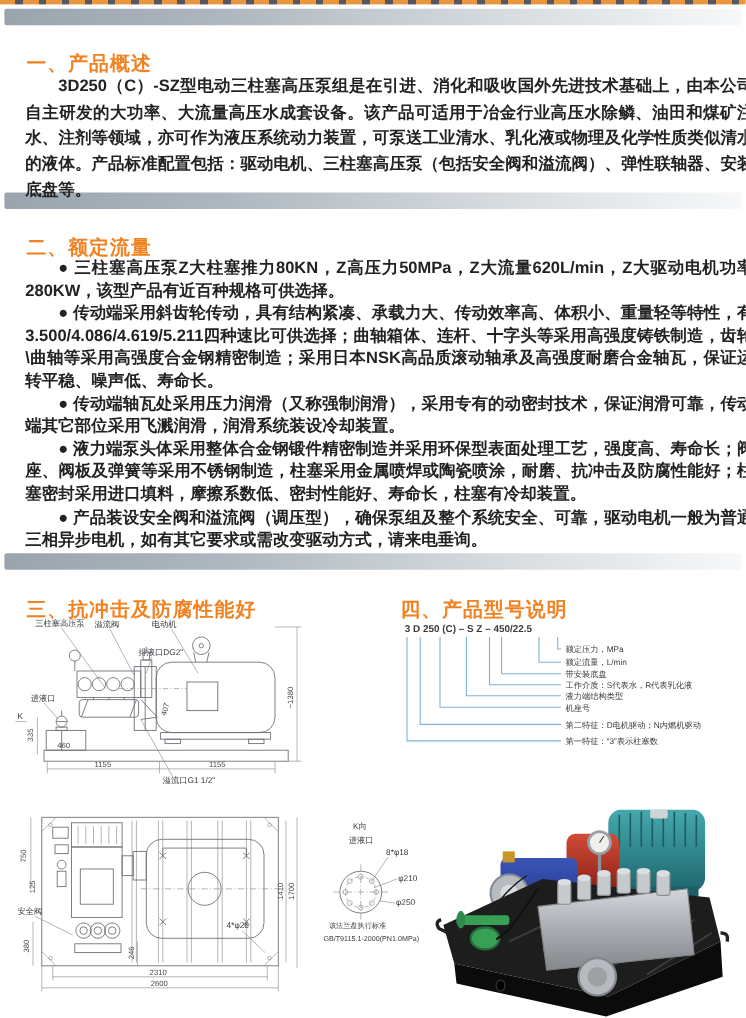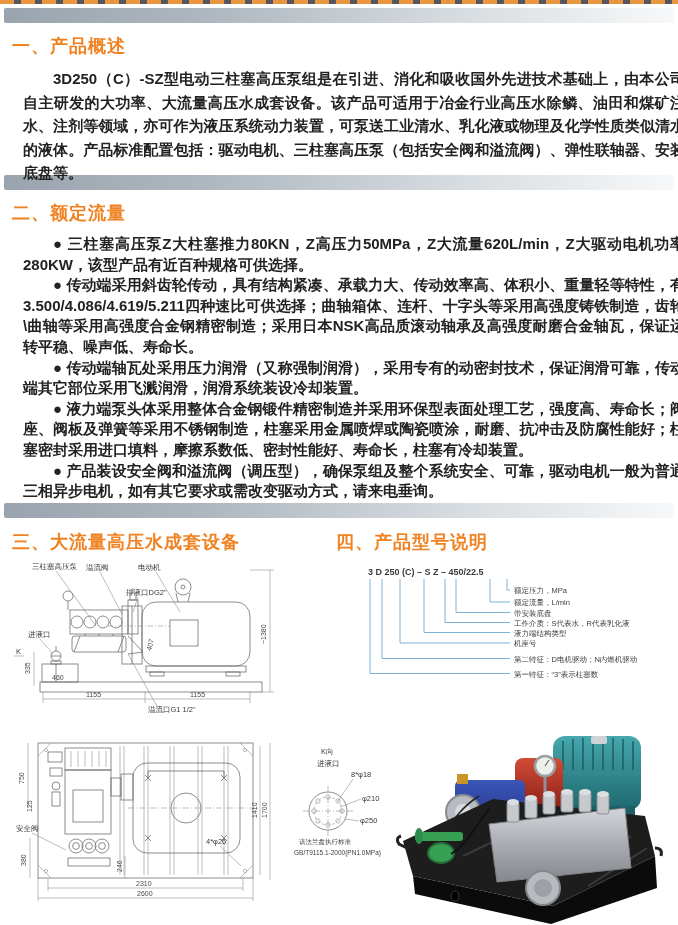--- a/index.html
+++ b/index.html
@@ -12,25 +12,25 @@
     position:absolute;left:0;top:0;width:678px;height:4px;
     background:repeating-linear-gradient(90deg,#e9963f 0 14px,#56565e 14px 21px);
   }
   .gray-bar{
     position:absolute;left:4px;width:670px;height:15px;
     background:linear-gradient(90deg,#9aa4ae 0%,#aeb7bf 30%,#d9dee2 70%,#f7f8f9 100%);
     border-radius:2px;
   }
   .bar1{top:8px;} .bar2{top:175px;} .bar3{top:503px;}
   h2.sec{
-    position:absolute;margin:4px;color:#f08222;font-size:18px;font-weight:bold;
+    position:absolute;margin:16px;color:#f08222;font-size:18px;font-weight:bold;
     letter-spacing:1px;white-space:nowrap;
   }
   .h1{left:8px;top:30px;} .h2{left:8px;top:197px;}
-  .h3{left:8px;top:526px;} .h4{left:332px;top:526px;}
+  .h3{left:8px;top:526px;} .h4{left:348px;top:526px;}
   .para{
     position:absolute;left:8px;width:662px;margin:15px;
     font-size:15px;font-weight:600;color:#222;
     text-align:justify;text-justify:inter-character;
   }
   .p1{top:52px;line-height:23.5px;text-indent:2em;}
   .feat{top:219px;line-height:20.6px;}
   .feat p{margin:0;text-indent:2em;}
   svg text{fill:#3a3d40;font-family:"Liberation Sans","DejaVu Sans",sans-serif;}
   svg .dwg{stroke:#6b7075;stroke-width:.8;fill:none;}
@@ -52,21 +52,21 @@
 
 <h2 class="sec h2">二、额定流量</h2>
 <div class="para feat">
   <p>●  三柱塞高压泵Z大柱塞推力80KN，Z高压力50MPa，Z大流量620L/min，Z大驱动电机功率280KW，该型产品有近百种规格可供选择。</p>
   <p>●  传动端采用斜齿轮传动，具有结构紧凑、承载力大、传动效率高、体积小、重量轻等特性，有3.500/4.086/4.619/5.211四种速比可供选择；曲轴箱体、连杆、十字头等采用高强度铸铁制造，齿轮\曲轴等采用高强度合金钢精密制造；采用日本NSK高品质滚动轴承及高强度耐磨合金轴瓦，保证运转平稳、噪声低、寿命长。</p>
   <p>●  传动端轴瓦处采用压力润滑（又称强制润滑），采用专有的动密封技术，保证润滑可靠，传动端其它部位采用飞溅润滑，润滑系统装设冷却装置。</p>
   <p>●  液力端泵头体采用整体合金钢锻件精密制造并采用环保型表面处理工艺，强度高、寿命长；阀座、阀板及弹簧等采用不锈钢制造，柱塞采用金属喷焊或陶瓷喷涂，耐磨、抗冲击及防腐性能好；柱塞密封采用进口填料，摩擦系数低、密封性能好、寿命长，柱塞有冷却装置。</p>
   <p>●  产品装设安全阀和溢流阀（调压型），确保泵组及整个系统安全、可靠，驱动电机一般为普通三相异步电机，如有其它要求或需改变驱动方式，请来电垂询。</p>
 </div>
 
-<h2 class="sec h3">三、大流量高压水成套设备</h2>
+<h2 class="sec h3">三、抗冲击及防腐性能好</h2>
 <h2 class="sec h4">四、产品型号说明</h2>
 
 <svg class="abs" style="left:10px;top:556px" width="320" height="180" viewBox="0 0 320 180">
 
   <text class="lbl" x="22" y="13">三柱塞高压泵</text>
   <text class="lbl" x="76" y="14">溢流阀</text>
   <text class="lbl" x="128" y="14">电动机</text>
   <text class="lbl" x="116" y="39">排液口DG2"</text>
   <text class="lbl" x="18" y="81">进液口</text>
   <text class="lbl" x="6" y="98">K</text>

